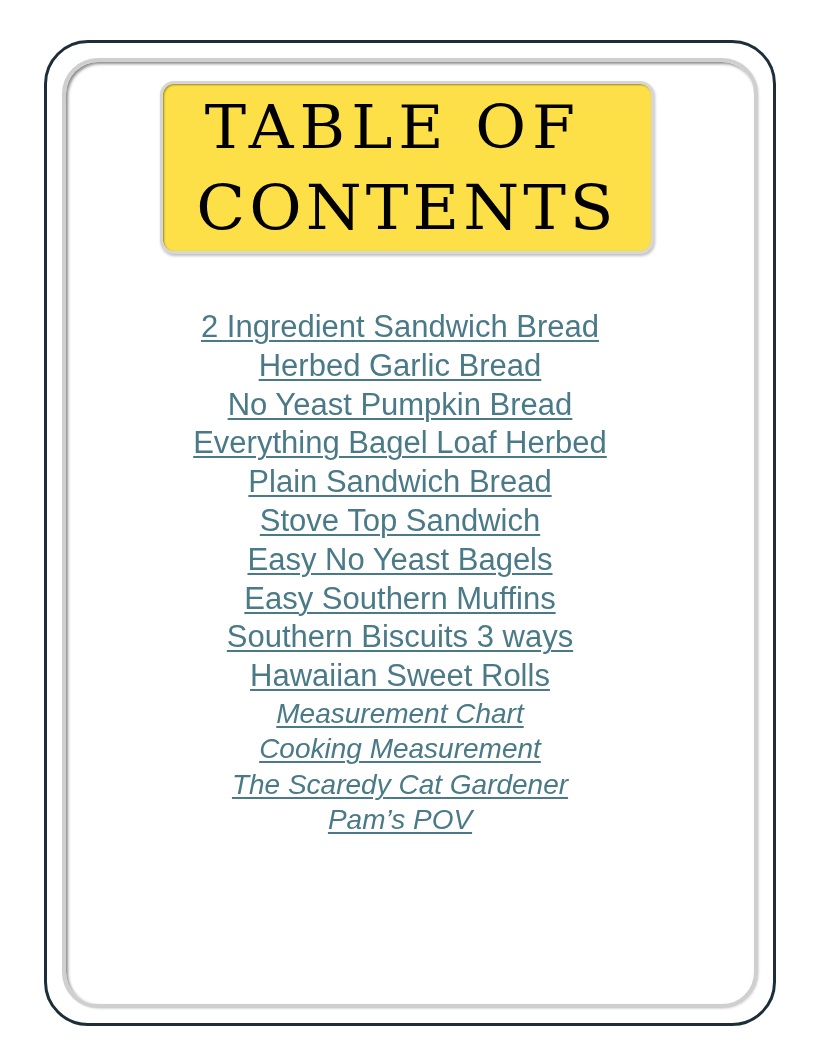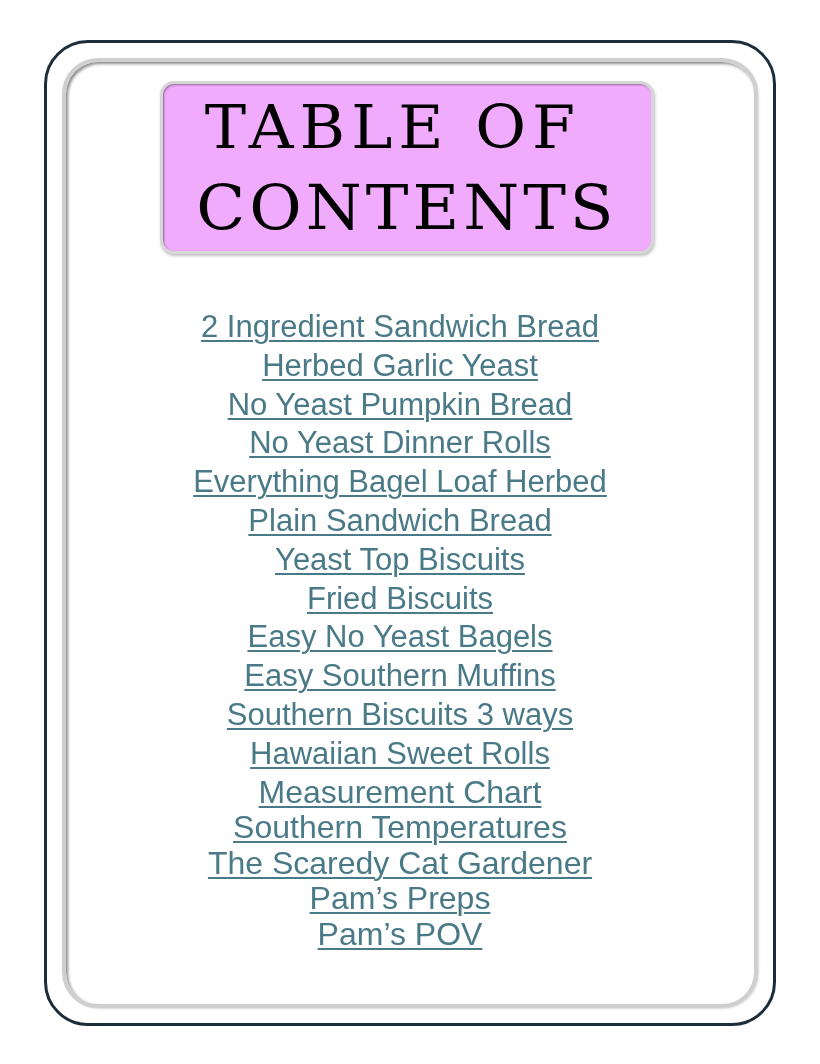--- a/index.html
+++ b/index.html
@@ -15,21 +15,21 @@
     box-sizing:border-box; border-radius:36px;
     border:4px solid #cfcfcf;
     box-shadow: inset 2px 2px 3px rgba(0,0,0,0.45), 1px 1px 2px rgba(0,0,0,0.15);
     background:#fff;
   }
   .title-box {
     position:absolute; left:160px; top:81px; width:494px; height:173px;
     box-sizing:border-box; border-radius:14px;
     border:3px solid #d6d6d6;
     box-shadow: inset 1px 1px 2px rgba(0,0,0,0.4), 1px 2px 3px rgba(0,0,0,0.25);
-    background:#f0abfc;
+    background:#fde047;
     display:flex; flex-direction:column; align-items:center; justify-content:center;
   }
   .title-line {
     font-family:"DejaVu Serif", serif; font-weight:normal;
     color:#000; letter-spacing:4px; line-height:80px; font-size:70px;
     text-transform:uppercase; white-space:nowrap;
     transform:scaleY(0.95);
   }
   .title-line.l1 { font-size:62px; letter-spacing:6px; margin-left:-28px; }
   .title-line.l2 { font-size:64px; letter-spacing:4px; }
@@ -37,44 +37,41 @@
     position:absolute; left:62px; top:308px; width:676px;
     display:flex; flex-direction:column; align-items:center;
     margin:0; padding:0; list-style:none;
   }
   .toc-item { display:block; text-align:center; }
   .toc-link {
     color:#4a7a87; text-decoration:underline; text-decoration-thickness:2px;
     text-underline-offset:3px; white-space:nowrap;
   }
   .toc-item.big { font-size:31px; height:38.8px; line-height:38px; }
-  .toc-item.small { font-size:32px; height:35.5px; line-height:36px; }
+  .toc-item.small { font-size:28px; height:35.5px; line-height:36px;font-style:italic; }
 </style>
 </head>
 <body>
 
 <div class="outer-frame"></div>
 <div class="inner-frame"></div>
 
 <div class="title-box">
   <div class="title-line l1">Table of</div>
   <div class="title-line l2">Contents</div>
 </div>
 
 <ul class="toc-list">
   <li class="toc-item big"><a class="toc-link">2 Ingredient Sandwich Bread</a></li>
-  <li class="toc-item big"><a class="toc-link">Herbed Garlic Yeast</a></li>
+  <li class="toc-item big"><a class="toc-link">Herbed Garlic Bread</a></li>
   <li class="toc-item big"><a class="toc-link">No Yeast Pumpkin Bread</a></li>
-  <li class="toc-item big"><a class="toc-link">No Yeast Dinner Rolls</a></li>
   <li class="toc-item big"><a class="toc-link">Everything Bagel Loaf Herbed</a></li>
   <li class="toc-item big"><a class="toc-link">Plain Sandwich Bread</a></li>
-  <li class="toc-item big"><a class="toc-link">Yeast Top Biscuits</a></li>
-  <li class="toc-item big"><a class="toc-link">Fried Biscuits</a></li>
+  <li class="toc-item big"><a class="toc-link">Stove Top Sandwich</a></li>
   <li class="toc-item big"><a class="toc-link">Easy No Yeast Bagels</a></li>
   <li class="toc-item big"><a class="toc-link">Easy Southern Muffins</a></li>
   <li class="toc-item big"><a class="toc-link">Southern Biscuits 3 ways</a></li>
   <li class="toc-item big"><a class="toc-link">Hawaiian Sweet Rolls</a></li>
   <li class="toc-item small"><a class="toc-link">Measurement Chart</a></li>
-  <li class="toc-item small"><a class="toc-link">Southern Temperatures</a></li>
+  <li class="toc-item small"><a class="toc-link">Cooking Measurement</a></li>
   <li class="toc-item small"><a class="toc-link">The Scaredy Cat Gardener</a></li>
-  <li class="toc-item small"><a class="toc-link">Pam’s Preps</a></li>
   <li class="toc-item small"><a class="toc-link">Pam’s POV</a></li>
 </ul>
 
 </body></html>

